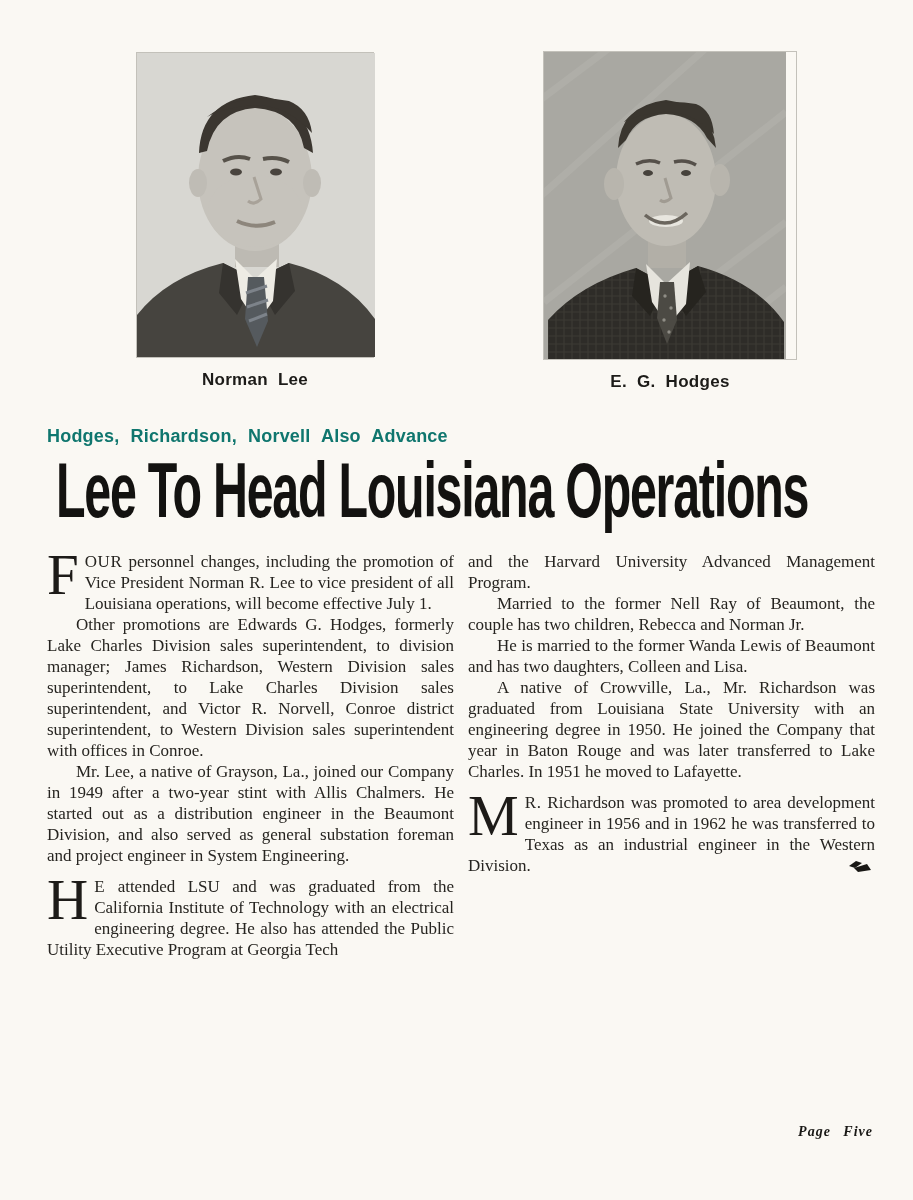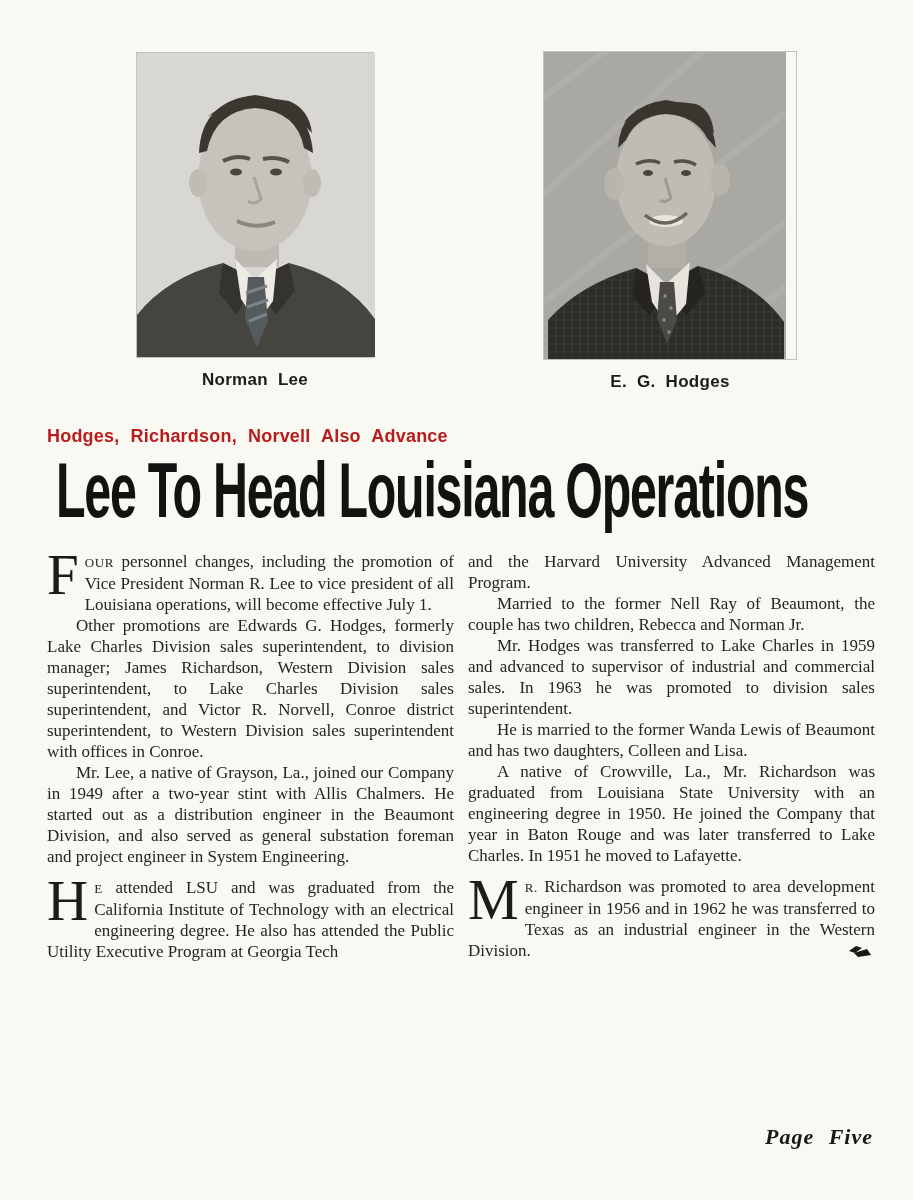--- a/index.html
+++ b/index.html
@@ -25,21 +25,21 @@
     margin-top:12px;
     font-family:"Liberation Sans", sans-serif;
     font-weight:bold;font-size:17px;letter-spacing:.3px;word-spacing:5px;
     color:#1c1b18;
   }
   
   .kicker{
     position:absolute;left:47px;top:426px;
     font-family:"Liberation Sans", sans-serif;
     font-weight:bold;font-size:18px;letter-spacing:.2px;word-spacing:6px;
-    color:#b91c1c;
+    color:#0f766e;
   }
   .headline{
     position:absolute;left:56px;top:448px;margin:0;
     font-family:"Liberation Sans", sans-serif;
     font-weight:bold;font-size:78px;line-height:84px;letter-spacing:-2px;
     white-space:nowrap;color:#131210;
     transform:scaleX(0.62);transform-origin:0 50%;
   }
   
   .columns{
@@ -55,28 +55,28 @@
   }
   .para.indent{text-indent:1.7em;}
   .para.dc{margin-top:10px;}
   .para.dc.first{margin-top:0;}
   .dropcap{
     float:left;
     font-size:57px;line-height:44px;
     margin:2px 6px 0 0;
     color:#1d1b18;
   }
-  .lead{font-size:13px;letter-spacing:.6px;}
+  .lead{font-size:17px;letter-spacing:.6px;}
   .last-para{position:relative;}
   .end-mark{position:absolute;right:2px;bottom:2px;line-height:0;}
   
   .footer{
     position:absolute;top:1124px;right:40px;
     font-family:"Liberation Serif", serif;
-    font-style:italic;font-weight:bold;font-size:22px;
+    font-style:italic;font-weight:bold;font-size:14px;
     letter-spacing:1px;word-spacing:8px;color:#191815;
   }
 </style>
 </head>
 <body>
 
 <div class="page">
 
   <figure class="fig fig-left">
     <span class="photo">
@@ -152,21 +152,20 @@
     <div class="col">
       <p class="para dc first"><span class="dropcap">F</span><span class="lead">OUR</span><span> personnel changes, including the promotion of Vice President Norman R. Lee to vice president of all Louisiana operations, will become effective July 1.</span></p>
       <p class="para indent"><span>Other promotions are Edwards G. Hodges, formerly Lake Charles Division sales superintendent, to division manager; James Richardson, Western Division sales superintendent, to Lake Charles Division sales superintendent, and Victor R. Norvell, Conroe district superintendent, to Western Division sales superintendent with offices in Conroe.</span></p>
       <p class="para indent"><span>Mr. Lee, a native of Grayson, La., joined our Company in 1949 after a two-year stint with Allis Chalmers. He started out as a distribution engineer in the Beaumont Division, and also served as general substation foreman and project engineer in System Engineering.</span></p>
       <p class="para dc"><span class="dropcap">H</span><span class="lead">E</span><span> attended LSU and was graduated from the California Institute of Technology with an electrical engineering degree. He also has attended the Public Utility Executive Program at Georgia Tech</span></p>
     </div>
 
     <div class="col">
       <p class="para"><span>and the Harvard University Advanced Management Program.</span></p>
       <p class="para indent"><span>Married to the former Nell Ray of Beaumont, the couple has two children, Rebecca and Norman Jr.</span></p>
-      <p class="para indent"><span>Mr. Hodges was transferred to Lake Charles in 1959 and advanced to supervisor of industrial and commercial sales. In 1963 he was promoted to division sales superintendent.</span></p>
       <p class="para indent"><span>He is married to the former Wanda Lewis of Beaumont and has two daughters, Colleen and Lisa.</span></p>
       <p class="para indent"><span>A native of Crowville, La., Mr. Richardson was graduated from Louisiana State University with an engineering degree in 1950. He joined the Company that year in Baton Rouge and was later transferred to Lake Charles. In 1951 he moved to Lafayette.</span></p>
       <p class="para dc last-para"><span class="dropcap">M</span><span class="lead">R.</span><span> Richardson was promoted to area development engineer in 1956 and in 1962 he was transferred to Texas as an industrial engineer in the Western Division.</span><span class="end-mark"><svg width="26" height="16" viewBox="0 0 26 16" xmlns="http://www.w3.org/2000/svg">
               <polygon points="2,8 9,3 15,5 8,10" fill="#191815"></polygon>
               <polygon points="7,10 20,6 24,12 11,14" fill="#191815"></polygon>
             </svg></span></p>
     </div>
 
   </div>
 

